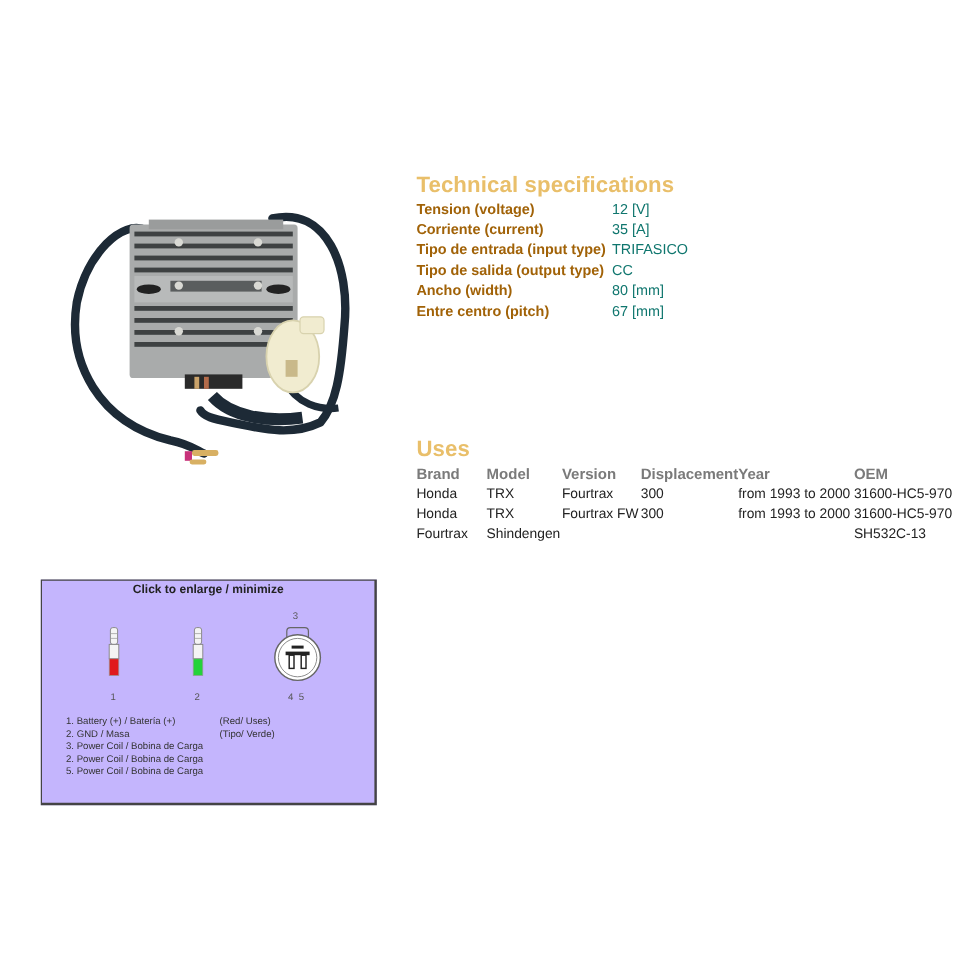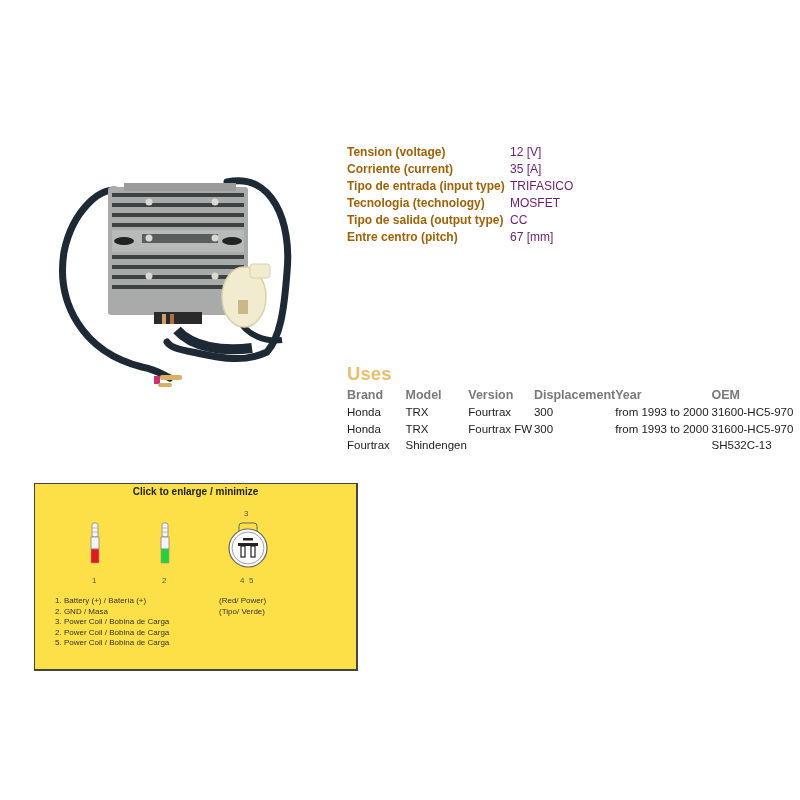--- a/index.html
+++ b/index.html
@@ -8,38 +8,38 @@
 
   
   .product { position:absolute; left:42px; top:152px; width:268px; height:248px; }
 
   
   .specs { position:absolute; left:347px; top:143px; width:440px; }
   .section-title { font-size:18.5px; font-weight:bold; color:#e9bf6a; margin:0; line-height:22px; letter-spacing:0.1px; }
   .spec-table { border-collapse:collapse; margin-top:1px; }
   .spec-table td { padding:0; height:16.9px; font-size:12px; line-height:16.9px; white-space:nowrap; }
   .spec-table td.lbl { color:#a16207; font-weight:bold; width:163px; }
-  .spec-table td.val { color:#701a75; }
+  .spec-table td.val { color:#0f766e; }
 
   
   .uses { position:absolute; left:347px; top:363px; width:450px; }
   .uses-table { border-collapse:collapse; margin-top:2px; }
   .uses-table th { text-align:left; font-size:12.5px; font-weight:bold; color:#7a7a7a; padding:0; height:17px; line-height:17px; white-space:nowrap; }
   .uses-table td { font-size:11.5px; color:#222; padding:0; height:16.5px; line-height:16.5px; white-space:nowrap;margin-left:29px; }
   .c-brand{width:61px;} .c-model{width:63px;} .c-version{width:66px;} .c-disp{width:81px;}
   .c-year{width:93px;} .c-oem{width:86px;}
   .uses-table td.c-year-cell { text-align:right; padding-right:3px; }
 
   
   .diagram { position:absolute; left:34px; top:483px; width:277px; height:185px;
-             border:1.5px solid #444; border-right-width:2px; border-bottom-width:2px; background:#fde047; cursor:pointer;padding-left:44px; }
+             border:1.5px solid #444; border-right-width:2px; border-bottom-width:2px; background:#c4b5fd; cursor:pointer; }
   .diagram-title { position:absolute; left:0; right:0; top:2px; text-align:center; font-size:10px; font-weight:bold; color:#222; }
   .pin-num { position:absolute; font-size:8px; color:#555; }
   .legend { position:absolute; left:20px; top:112px; font-size:8px; color:#333; line-height:10.5px; }
-  .legend .row { display:flex; white-space:nowrap;gap:36px; }
+  .legend .row { display:flex; white-space:nowrap; }
   .legend .row .desc { width:128px; }
 </style>
 </head>
 <body>
 
 <div class="product">
   <svg width="268" height="248" viewBox="0 0 268 248">
 
     <path d="M80 40 C 60 30, 30 60, 22 100 C 14 150, 40 200, 100 215 C 115 218, 120 222, 128 226" fill="none" stroke="#1d2a36" stroke-width="7" stroke-linecap="round"></path>
     <path d="M185 30 C 230 20, 250 70, 245 120 C 242 160, 238 185, 225 200 C 200 212, 175 205, 150 200 C 135 197, 128 195, 125 190" fill="none" stroke="#1d2a36" stroke-width="7" stroke-linecap="round"></path>
@@ -83,41 +83,42 @@
     <rect x="208" y="112" width="20" height="14" rx="3" fill="#f1ecd0" stroke="#d8d2ae"></rect>
     <rect x="196" y="148" width="10" height="14" fill="#c9b98a"></rect>
 
     <rect x="112" y="224" width="6" height="8" fill="#c8327a"></rect>
     <rect x="118" y="223" width="22" height="5" rx="2" fill="#d8b063"></rect>
     <rect x="116" y="231" width="14" height="4" rx="2" fill="#d8b063"></rect>
   </svg>
 </div>
 
 <section class="specs">
+  <h2 class="section-title">Technical specifications</h2>
   <table class="spec-table">
     <tbody>
       <tr>
           <td class="lbl">Tension (voltage)</td>
           <td class="val">12 [V]</td>
         </tr>
       <tr>
           <td class="lbl">Corriente (current)</td>
           <td class="val">35 [A]</td>
         </tr>
       <tr>
           <td class="lbl">Tipo de entrada (input type)</td>
           <td class="val">TRIFASICO</td>
         </tr>
       <tr>
-          <td class="lbl">Tecnologia (technology)</td>
-          <td class="val">MOSFET</td>
-        </tr>
-      <tr>
           <td class="lbl">Tipo de salida (output type)</td>
           <td class="val">CC</td>
+        </tr>
+      <tr>
+          <td class="lbl">Ancho (width)</td>
+          <td class="val">80 [mm]</td>
         </tr>
       <tr>
           <td class="lbl">Entre centro (pitch)</td>
           <td class="val">67 [mm]</td>
         </tr>
     </tbody>
   </table>
 </section>
 
 <section class="uses">
@@ -191,21 +192,21 @@
     <rect x="17" y="17" width="10" height="2.5" fill="#222"></rect>
     <rect x="12" y="22" width="20" height="3" fill="#222"></rect>
     <rect x="15" y="25" width="4" height="11" fill="#fff" stroke="#222" stroke-width="1.2"></rect>
     <rect x="25" y="25" width="4" height="11" fill="#fff" stroke="#222" stroke-width="1.2"></rect>
   </svg>
   <span class="pin-num" style="left:205px;top:92px;white-space:pre">4  5</span>
 
   <div class="legend">
     <div class="row">
         <span class="desc">1. Battery (+) / Batería (+)</span>
-        <span>(Red/ Power)</span>
+        <span>(Red/ Uses)</span>
       </div>
     <div class="row">
         <span class="desc">2. GND / Masa</span>
         <span>(Tipo/ Verde)</span>
       </div>
     <div class="row">
         <span class="desc">3. Power Coil / Bobina de Carga</span>
         <span></span>
       </div>
     <div class="row">

